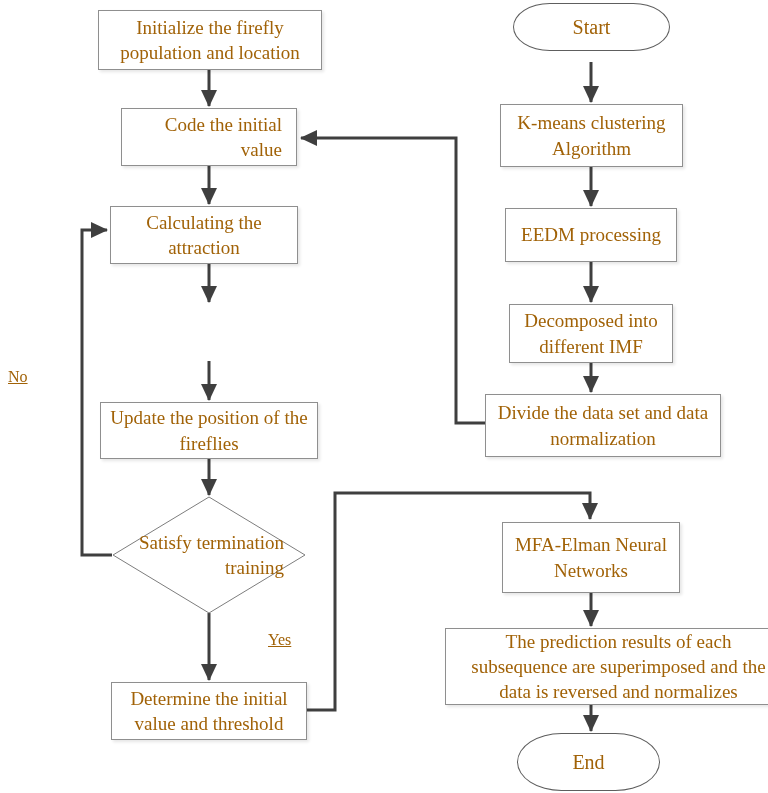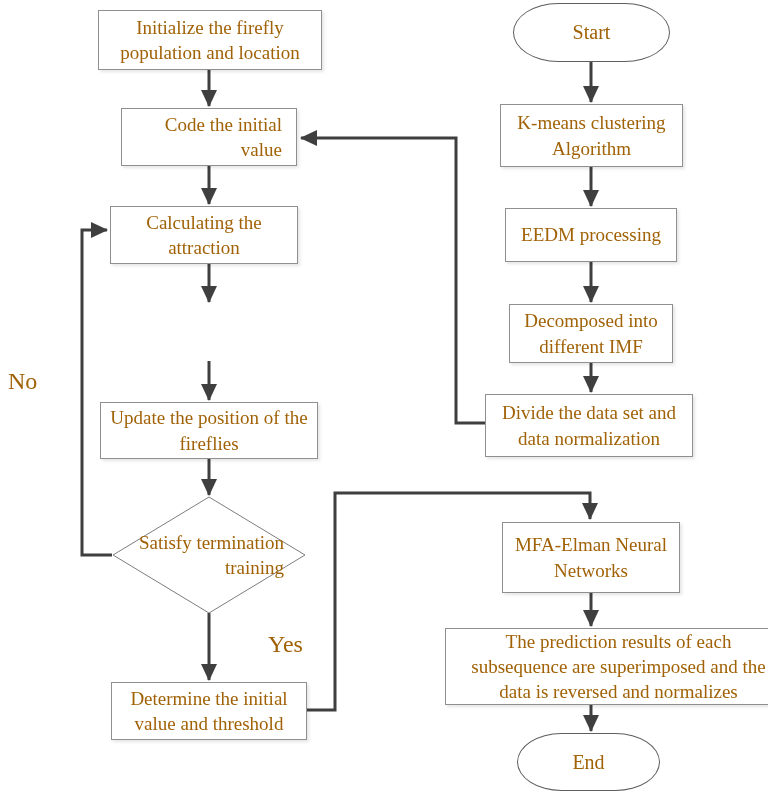--- a/index.html
+++ b/index.html
@@ -41,22 +41,23 @@
     display: flex;
     align-items: center;
     justify-content: center;
     text-align: right;
     font-size: 19px;
     line-height: 1.32;
     background: transparent;
   }
   .edge-label {
     position: absolute;
-    font-size: 24px;
+    font-size: 16px;
     background: transparent;
+    text-decoration: underline;
   }
 </style>
 </head>
 <body>
 
 <div class="canvas">
 
   <svg class="edges-svg" viewBox="0 0 768 793" xmlns="http://www.w3.org/2000/svg">
     <defs>
       <marker id="ah" markerUnits="userSpaceOnUse" markerWidth="20" markerHeight="18" refX="16" refY="8" orient="auto">
@@ -89,29 +90,29 @@
 
   <div class="node" style="left:110px; top:206px; width:188px; height:58px; padding:0 10px;">Calculating the attraction</div>
 
 
   <div class="node" style="left:100px; top:402px; width:218px; height:57px; padding:0 8px;">Update the position of the fireflies</div>
 
   <div class="diamond-label" style="left:134px; top:505px; width:150px; height:100px;">Satisfy termination training</div>
 
   <div class="node" style="left:111px; top:682px; width:196px; height:58px; padding:0 8px;">Determine the initial value and threshold</div>
 
-  <div class="node terminator" style="left:513px; top:3px; width:157px; height:59px;">Start</div>
+  <div class="node terminator" style="left:513px; top:3px; width:157px; height:48px;">Start</div>
 
   <div class="node" style="left:500px; top:104px; width:183px; height:63px; padding:0 4px;">K-means clustering Algorithm</div>
 
   <div class="node" style="left:505px; top:208px; width:172px; height:54px; padding:0 5px;">EEDM processing</div>
 
   <div class="node" style="left:509px; top:304px; width:164px; height:59px; padding:0 5px;">Decomposed into different IMF</div>
 
-  <div class="node" style="left:485px; top:394px; width:208px; height:63px; padding:0 6px;">Divide the data set and data normalization</div>
+  <div class="node" style="left:485px; top:394px; width:236px; height:63px; padding:0 6px;">Divide the data set and data normalization</div>
 
   <div class="node" style="left:502px; top:522px; width:178px; height:71px; padding:0 8px;">MFA-Elman Neural Networks</div>
 
   <div class="node" style="left:415px; top:628px; width:347px; height:77px; padding:0 22px;margin-left:30px;">The prediction results of each subsequence are superimposed and the data is reversed and normalizes</div>
 
   <div class="node terminator" style="left:517px; top:733px; width:143px; height:58px;">End</div>
 
   <div class="edge-label" style="left:8px; top:368px; width:40px; text-align:left;">No</div>
 
   <div class="edge-label" style="left:222px; top:631px; width:50px; text-align:left;margin-left:46px;">Yes</div>

